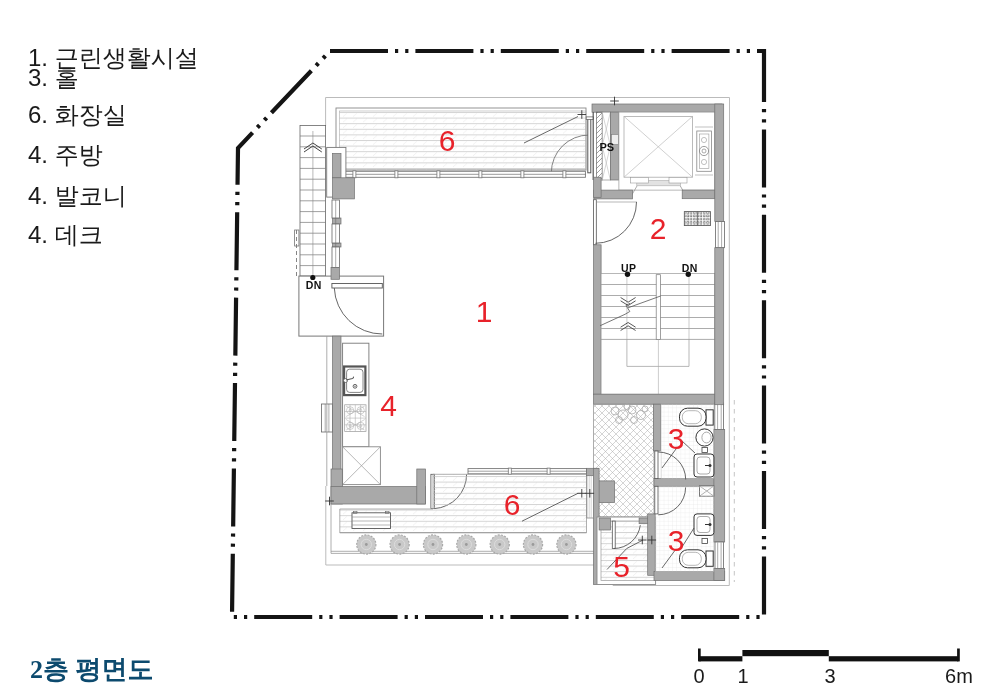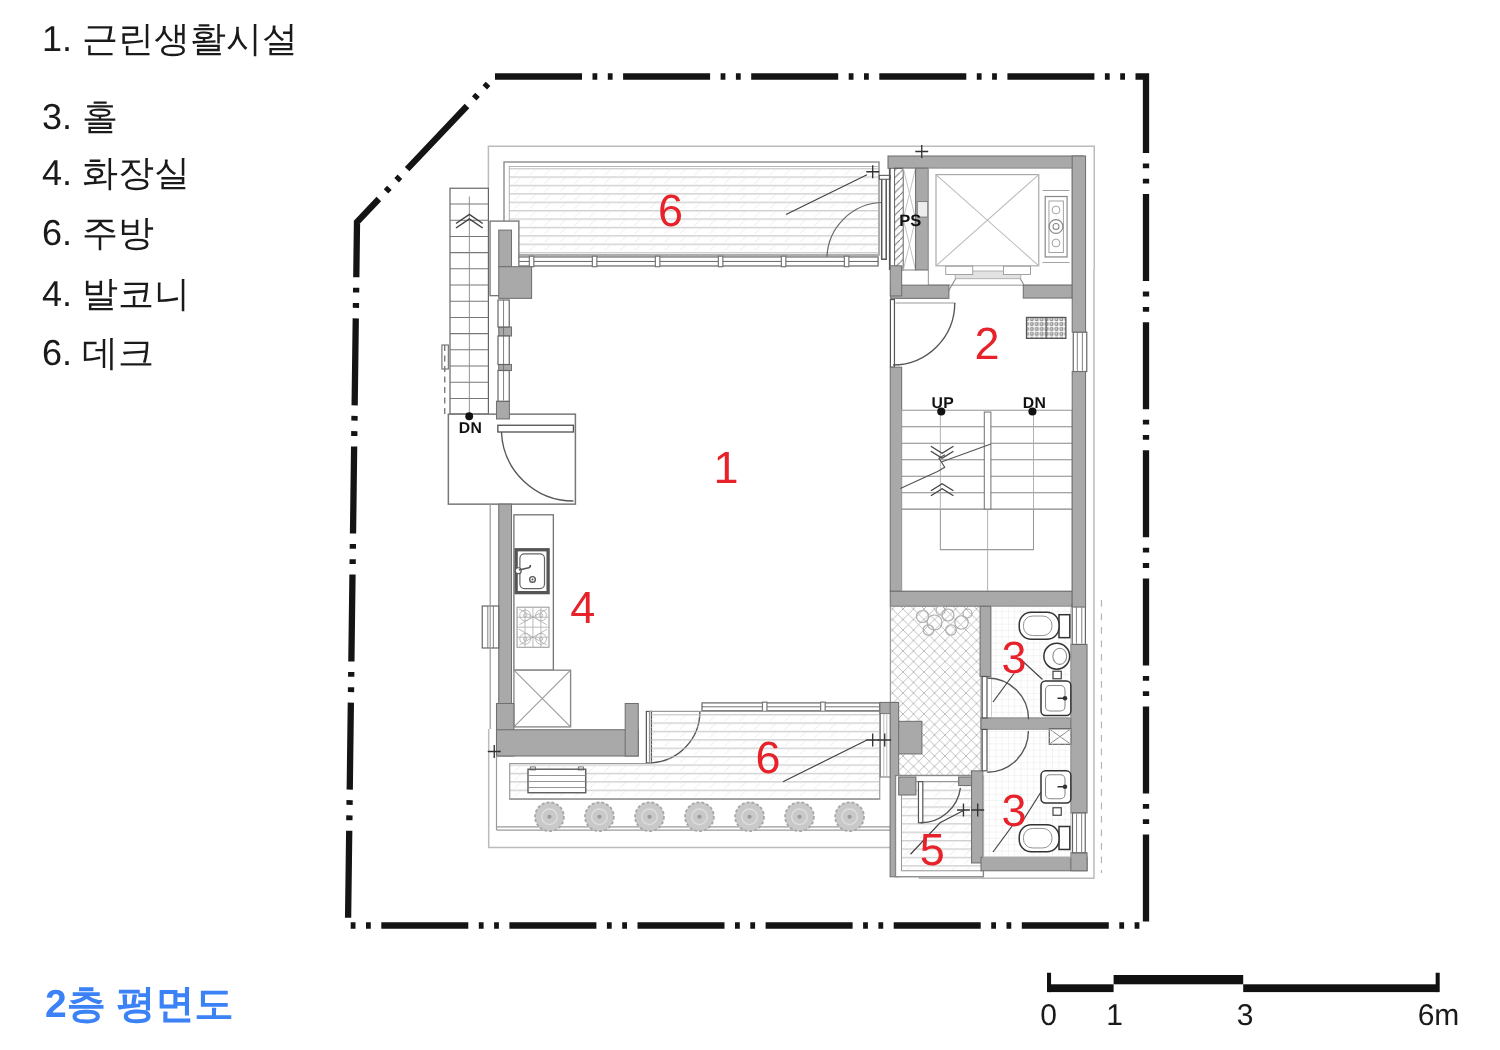--- a/index.html
+++ b/index.html
@@ -1,31 +1,31 @@
 <!DOCTYPE html>
 <html><head>
 <meta charset="utf-8">
 <style>
 html,body{margin:0;padding:0;background:#fff;width:1000px;height:700px;overflow:hidden;}
 *{box-sizing:border-box;}
 .legend{position:absolute;left:28px;top:0;font-family:"Liberation Sans",sans-serif;font-size:24px;color:#1a1a1a;}
 .legend div{position:absolute;white-space:nowrap;left:0;}
-.title{position:absolute;left:30px;top:652px;font-family:Liberation Sans, sans-serif;font-size:26px;font-weight:bold;color:#3b82f6;white-space:nowrap;}
+.title{position:absolute;left:30px;top:652px;font-family:Liberation Serif, serif;font-size:26px;font-weight:bold;color:#0c4a6e;white-space:nowrap;}
 svg{position:absolute;left:0;top:0;}
 </style>
 </head>
 <body>
 
 <div class="legend">
-<div style="top:10px">1. 근린생활시설</div>
+<div style="top:42px">1. 근린생활시설</div>
 <div style="top:61.7px">3. 홀</div>
-<div style="top:99.2px">4. 화장실</div>
-<div style="top:138.5px">6. 주방</div>
+<div style="top:99.2px">6. 화장실</div>
+<div style="top:138.5px">4. 주방</div>
 <div style="top:179.6px">4. 발코니</div>
-<div style="top:218.9px">6. 데크</div>
+<div style="top:218.9px">4. 데크</div>
 </div>
 
 <div class="title">2층 평면도</div>
 <svg width="1000" height="700" viewBox="0 0 1000 700">
 <defs>
 <pattern id="hplank" width="10" height="5.6" patternUnits="userSpaceOnUse">
 <path d="M0,0.5 H10" stroke="#bcbcbc" stroke-width="0.65"></path>
 <path d="M3,4.6 l4,-3.4" stroke="#dedede" stroke-width="0.4"></path>
 </pattern>
 <pattern id="xhatch" width="7" height="7" patternUnits="userSpaceOnUse">

